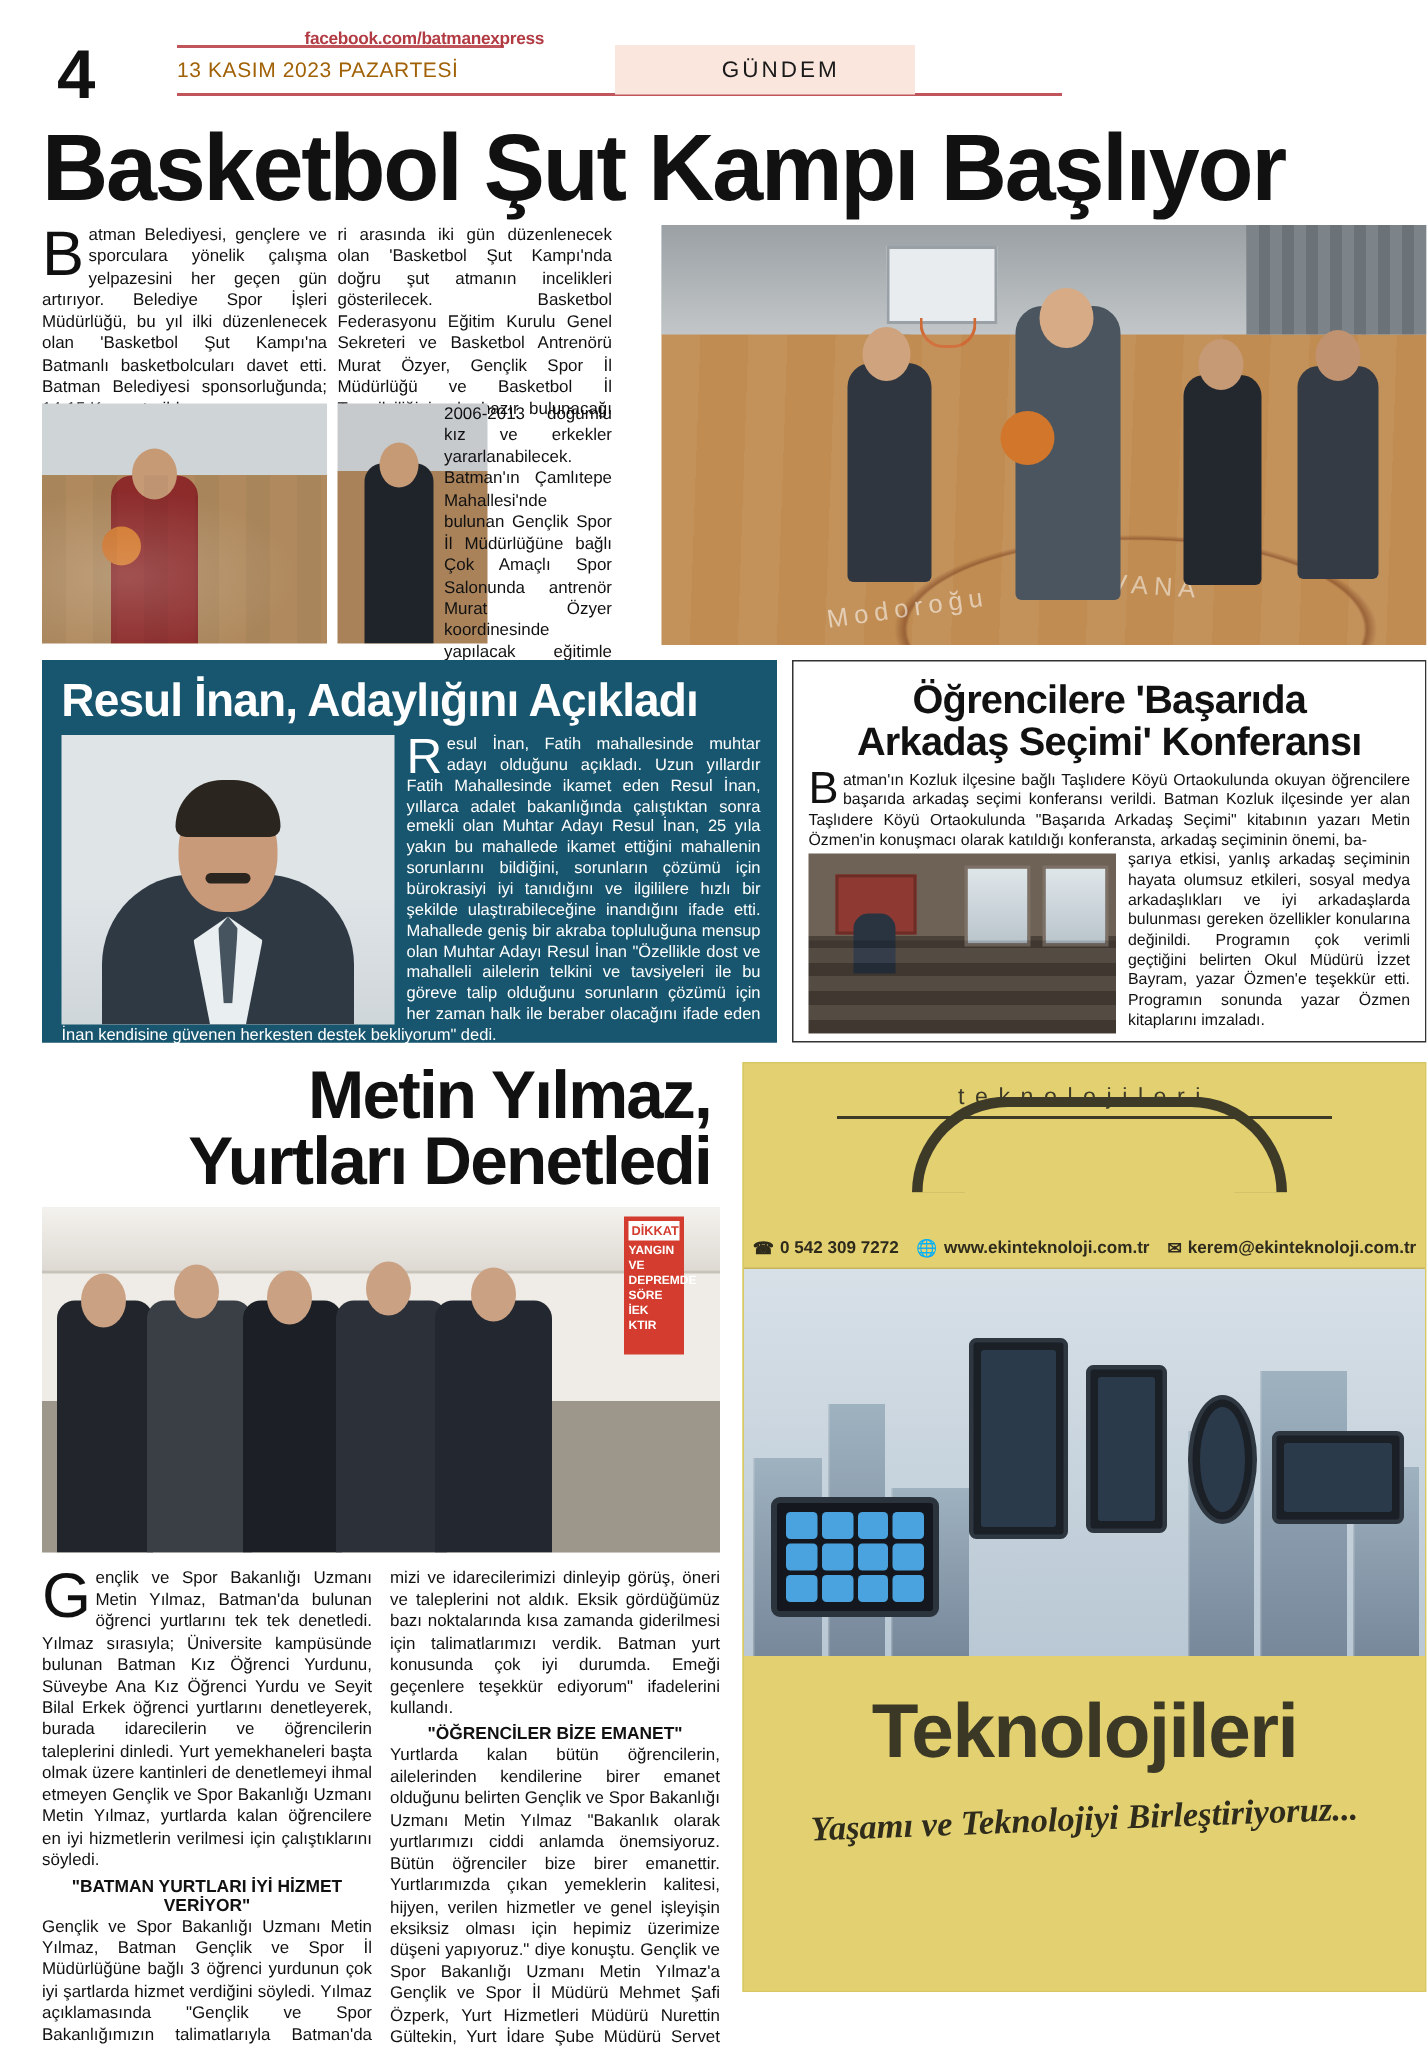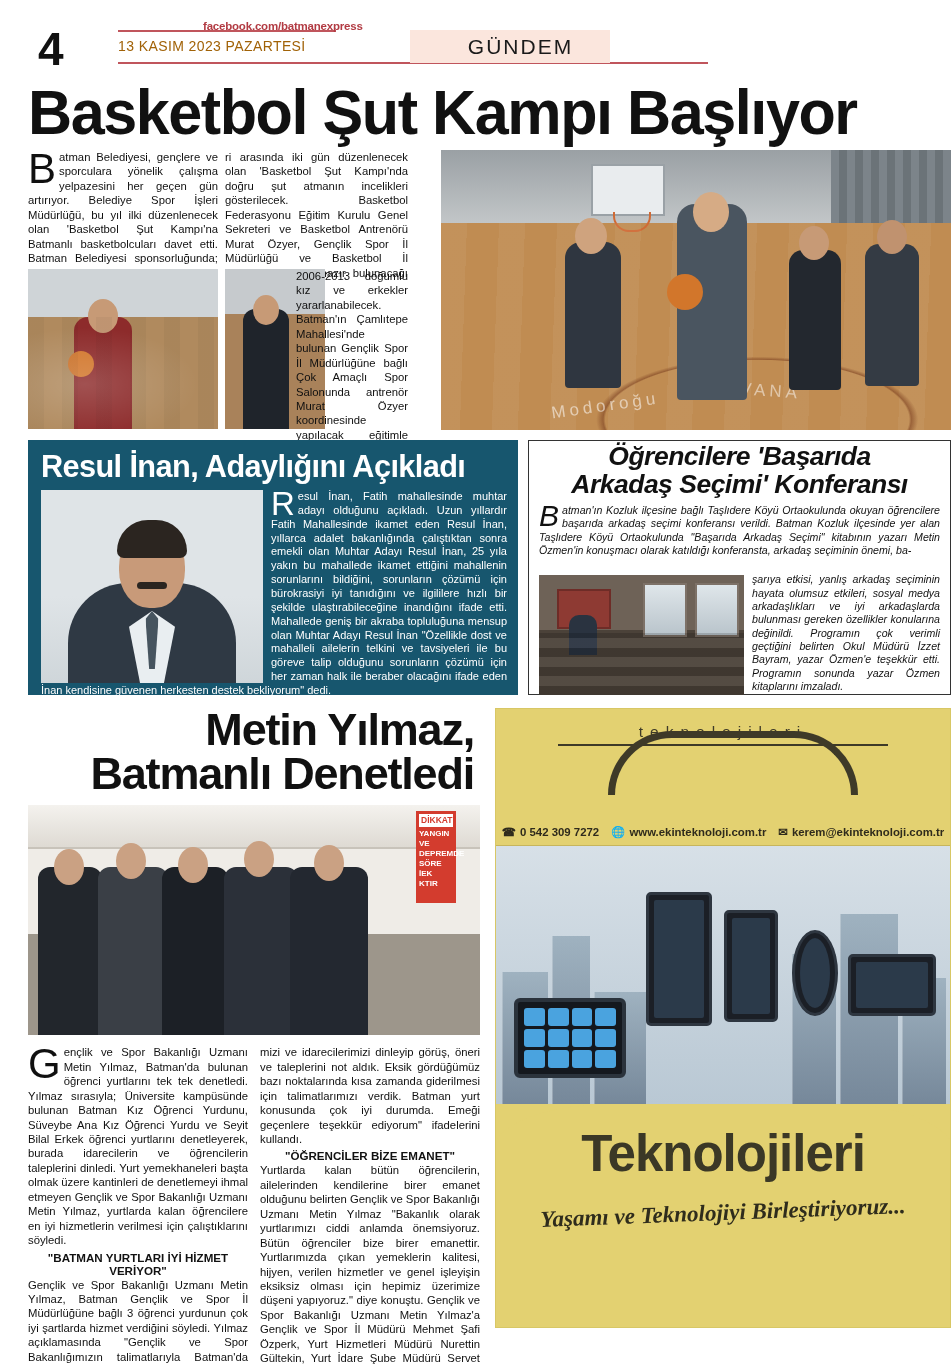--- a/index.html
+++ b/index.html
@@ -43,21 +43,21 @@
   .rule-right {
     position: absolute; left: 640px; top: 44px; width: 40px;
     border-top: 2px solid #c0555c;
   }
   .section-tab {
     position: absolute; left: 382px; top: 12px; width: 200px; height: 33px;
     background: #fbe6dd;
     display: flex; align-items: center; justify-content: center;
   }
   .section-tab span {
-    font-size: 21px; letter-spacing: 2px; color: #1a1a1a;
+    font-size: 15px; letter-spacing: 2px; color: #1a1a1a;
     font-family: "Liberation Sans", sans-serif;
     margin-left: 21px;
   }
   .logo {
     position: absolute; right: 0; top: 8px;
     background: #d2221f; padding: 3px 9px 5px 9px;
   }
   .logo span {
     color: #fff; font-size: 26px; font-weight: 700; letter-spacing: -0.5px;
     font-family: "Liberation Sans", sans-serif;
@@ -196,32 +196,32 @@
     color: #ffffff; font-size: 11px; line-height: 1.26; text-align: justify;
     font-family: "Liberation Sans", sans-serif;
   }
   .mid-left-txt::first-letter {
     float: left; font-size: 33px; line-height: .8; font-weight: 400;
     padding-right: 3px; padding-top: 1px; color:#fff;
   }
 
   .mid-right {
     position: absolute; left: 500px; top: 0; width: 423px; height: 255px;
-    border: 1px solid #333; padding: 2px 10px; font-style: italic;
+    border: 1px solid #333; padding: 12px 10px;
   }
   .mid-right-title {
     font-size: 26.5px; font-weight: 700; line-height: 1.04; text-align: center;
     letter-spacing: -0.5px; font-family: "Liberation Sans", sans-serif;
     margin-bottom: 6px;
   }
   .mid-right-lead { font-size: 10.6px; line-height: 1.26; text-align: justify; }
   .mid-right-lead::first-letter {
     float: left; font-size: 30px; line-height: .8; padding-right: 3px;
   }
-  .conf-wrap { margin-top: 16px; }
+  .conf-wrap { margin-top: 0; }
   .conf-photo {
     float: left; width: 205px; height: 120px; margin: 2px 8px 2px 0;
     background: linear-gradient(#6e6257 0 46%, #4b4239 46% 100%);
     position: relative; overflow: hidden;
   }
   .conf-photo .win {
     position:absolute; top:8px; width:44px; height:54px;
     background: linear-gradient(#dfe6ea,#b9c4cb); border:2px solid #7d7167;
   }
   .conf-photo .win.a { left: 104px; }
@@ -453,21 +453,21 @@
         <div class="mid-right-body">şarıya etkisi, yanlış arkadaş seçiminin hayata olumsuz etkileri, sosyal medya arkadaşlıkları ve iyi arkadaşlarda bulunması gereken özellikler konularına değinildi. Programın çok verimli geçtiğini belirten Okul Müdürü İzzet Bayram, yazar Özmen'e teşekkür etti. Programın sonunda yazar Özmen kitaplarını imzaladı.</div>
       </div>
     </div>
   </div>
 
   <div class="bottom">
 
     <div class="bl">
       <div class="bl-title">
         <div>Metin Yılmaz,</div>
-        <div>Batmanlı Denetledi</div>
+        <div>Yurtları Denetledi</div>
       </div>
 
       <div class="insp-photo">
         <div class="corridor"></div>
         <div class="ceil"></div>
         <div class="sign">
           <div class="hdr">DİKKAT!</div>
           <div>YANGIN VE DEPREMDE SÖRE İEK KTIR</div>
         </div>
         <div class="men m1"></div>

